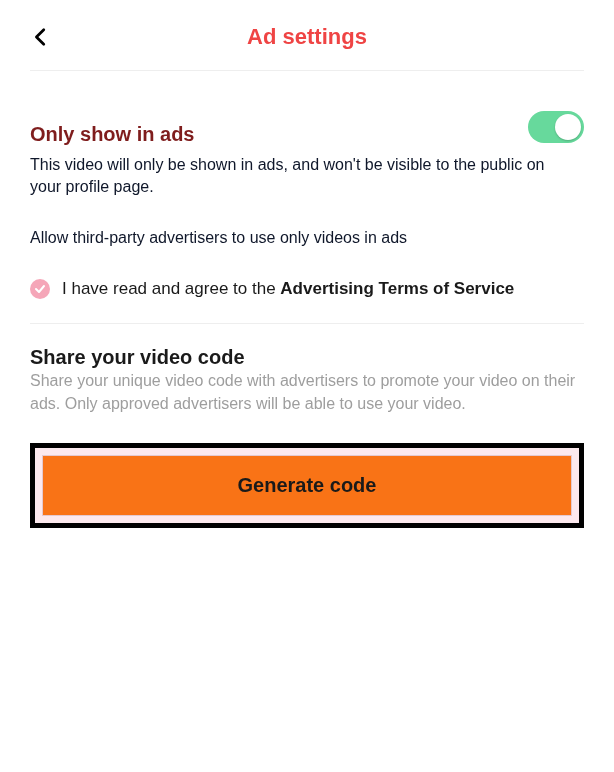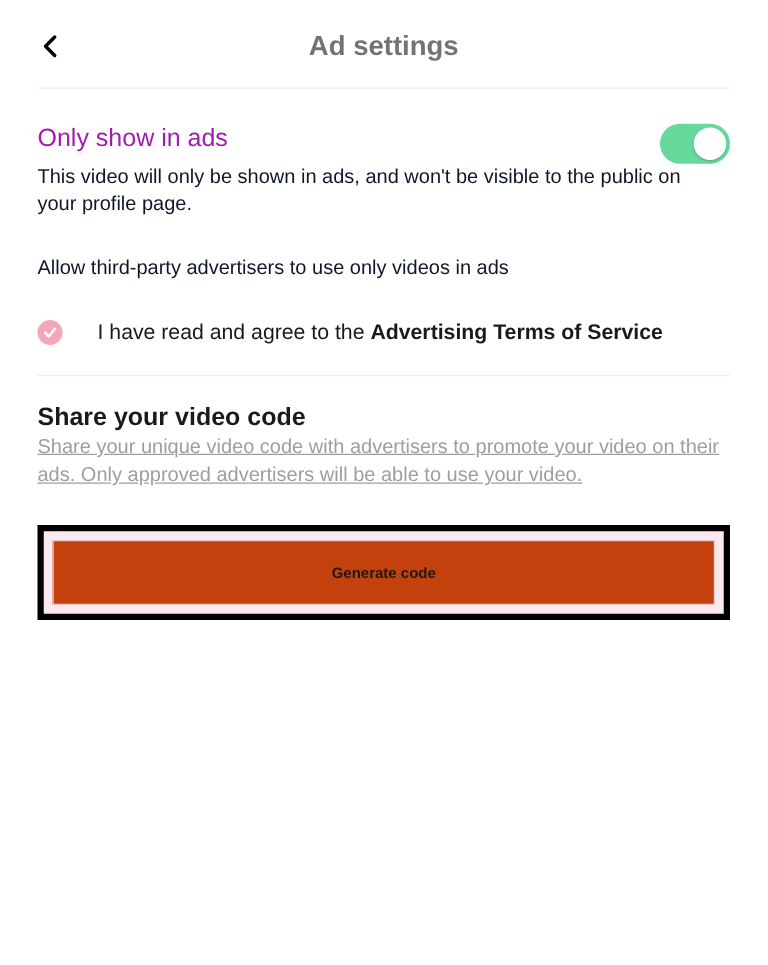--- a/index.html
+++ b/index.html
@@ -26,35 +26,36 @@
       left: 0;
       width: 22px;
       height: 22px;
       cursor: pointer;
     }
     .header-title {
       flex: 1;
       text-align: center;
       font-size: 22px;
       font-weight: 700;
-      color: #737373;
+      color: #ef4444;
     }
     .section {
       margin-bottom: 28px;
     }
     .section-row {
       display: flex;
       justify-content: space-between;
       align-items: center;
     }
     .section-title {
       font-size: 20px;
-      font-weight: 400;
-      color: #a21caf;
+      font-weight: 700;
+      color: #7f1d1d;
       margin-bottom: 8px;
+      margin-top: 24px;
     }
     .section-desc {
       font-size: 16px;
       color: #0f172a;
       line-height: 1.4;
       padding-right: 10px;
     }
     .toggle {
       position: relative;
       width: 56px;
@@ -70,21 +71,21 @@
       top: 3px;
       width: 26px;
       height: 26px;
       border-radius: 50%;
       background: #fff;
       box-shadow: 0 1px 2px rgba(0,0,0,0.2);
     }
     .agree-row {
       display: flex;
       align-items: flex-start;
-      gap: 28px;
+      gap: 12px;
       margin-top: 25px;
       margin-bottom: 22px;
     }
     .check-circle {
       width: 20px;
       height: 20px;
       border-radius: 50%;
       background: #f5a6b8;
       display: flex;
       align-items: center;
@@ -113,33 +114,32 @@
       font-size: 20px;
       font-weight: 700;
       color: #1a1a1a;
       margin-bottom: 0;
     }
     .share-desc {
       font-size: 16px;
       color: #9e9e9e;
       line-height: 1.45;
       margin-bottom: 28px;
-      text-decoration: underline;
     }
     .generate-wrap {
       border: 5px solid #000;
       padding: 7px;
       background: #fce9ee;
     }
     .generate-btn {
       border: 1px solid #e4c9d0;
-      background: #c2410c;
+      background: #f97316;
       text-align: center;
       padding: 18px 0;
-      font-size: 12px;
+      font-size: 20px;
       font-weight: 600;
       color: #1a1a1a;
       cursor: pointer;
     }
   </style>
 </head>
 <body>
 
 <div class="container">
   <div class="header">

